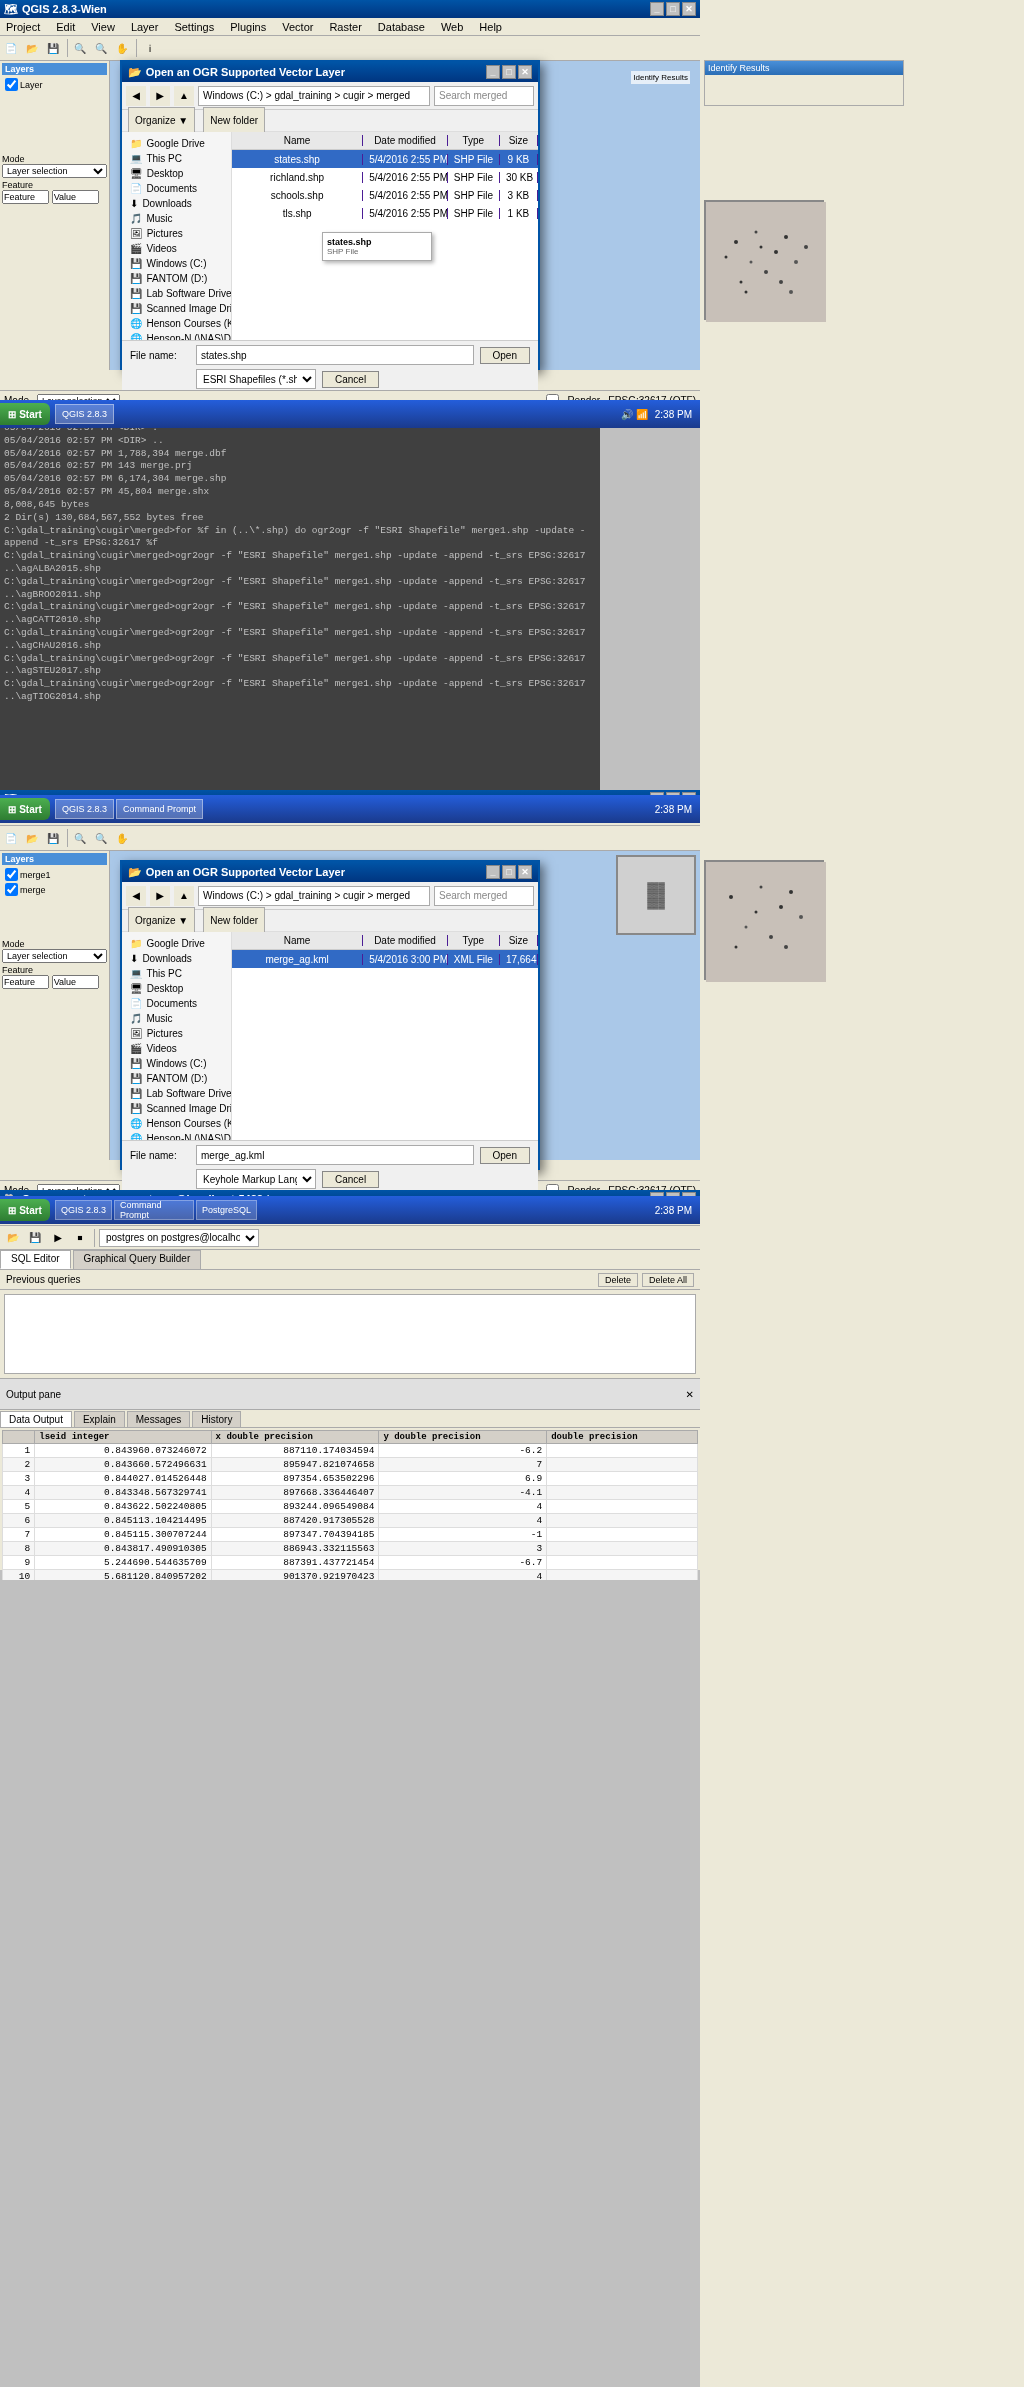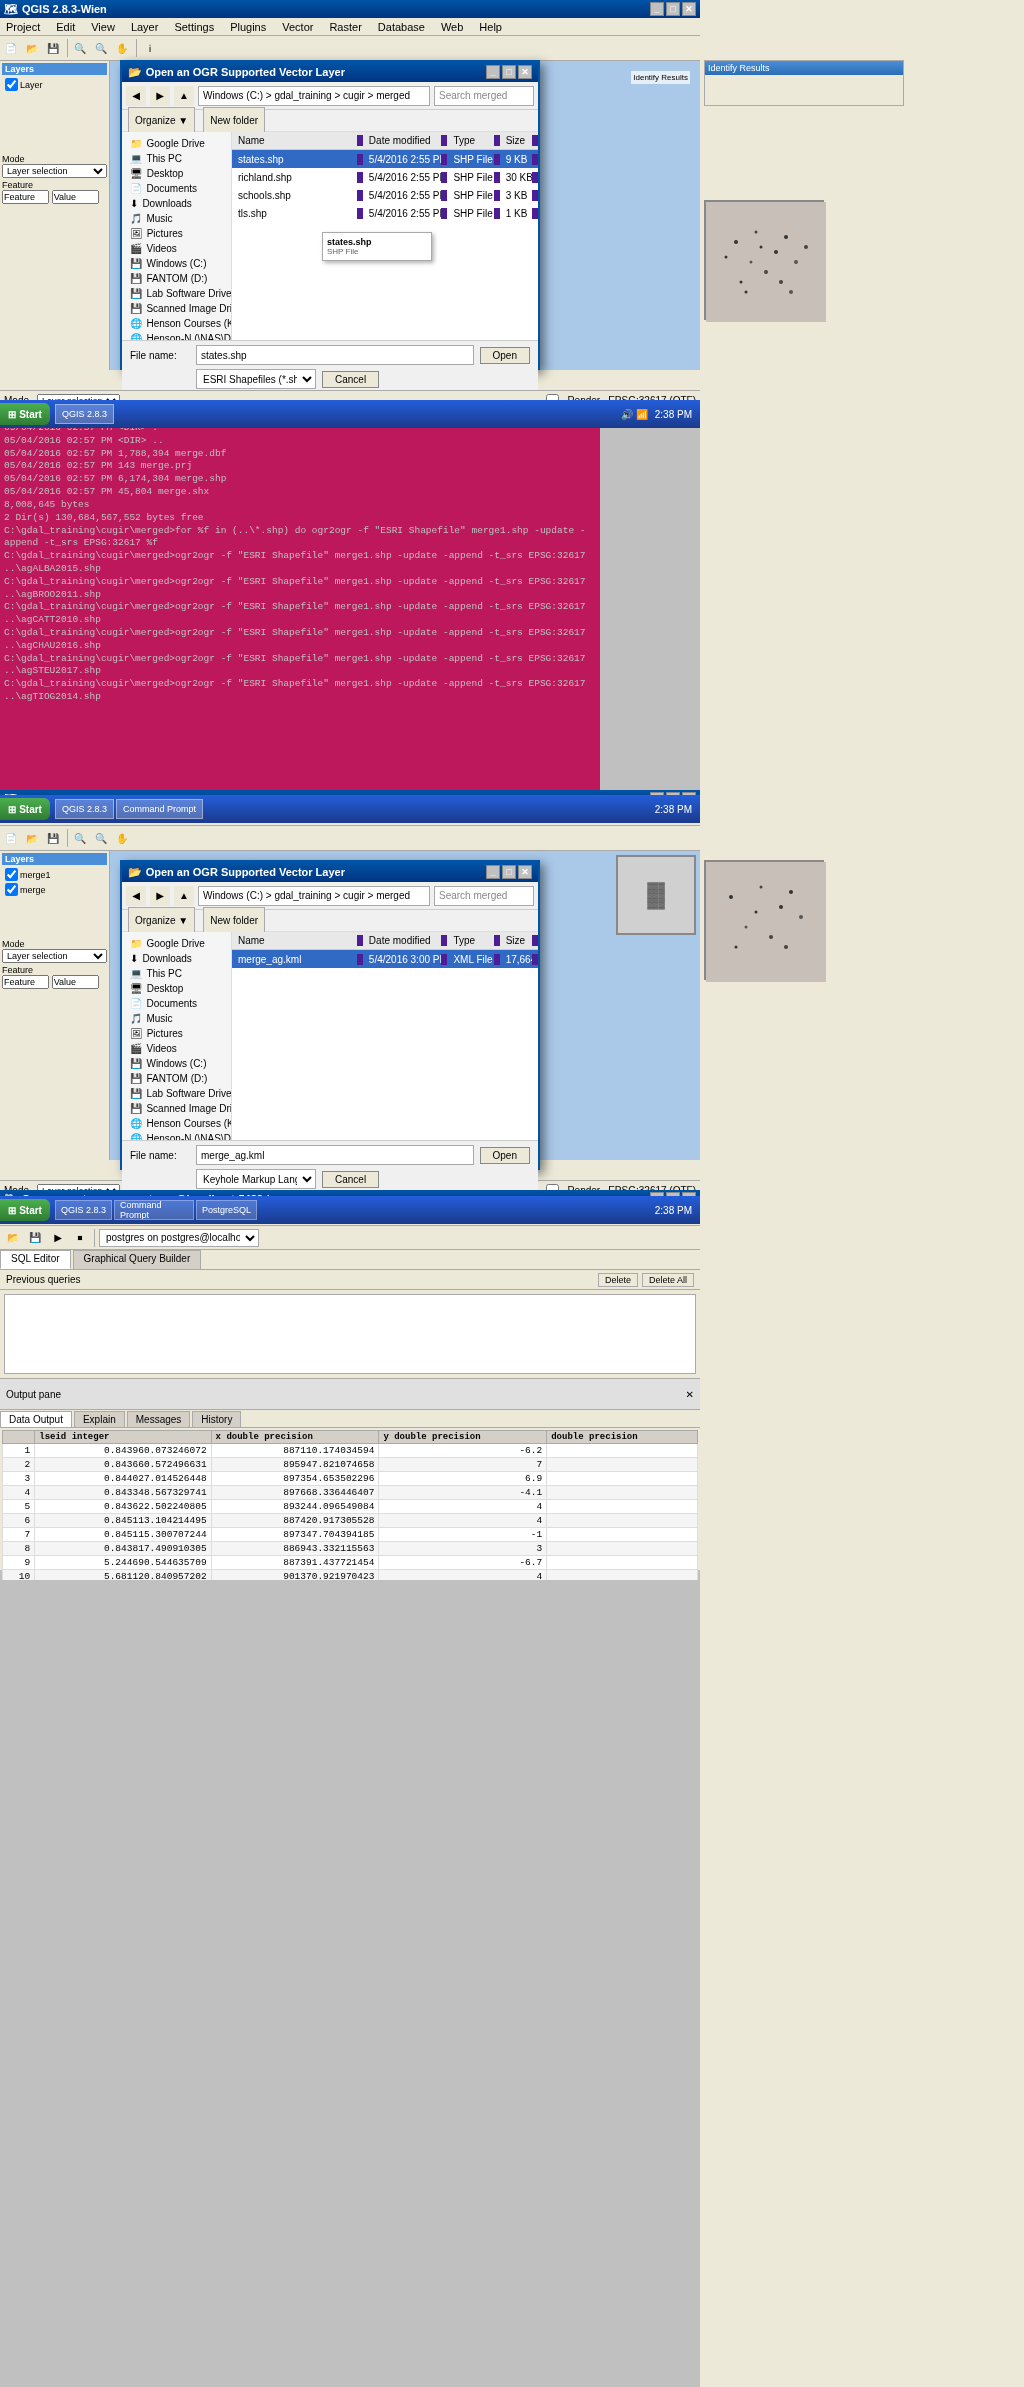--- a/index.html
+++ b/index.html
@@ -195,23 +195,24 @@
     }
     .files-header {
       display: flex;
       background: #e8e8e8;
       border-bottom: 1px solid #ccc;
       height: 18px;
       align-items: center;
     }
     .file-col {
       padding: 0 6px;
-      border-right: 6px solid #4c1d95;
+      border-right: 1px solid #4c1d95;
       overflow: hidden;
       white-space: nowrap;
+      text-align: center;
     }
     .file-col.name { width: 140px; }
     .file-col.date { width: 90px; }
     .file-col.type { width: 55px; }
     .file-col.size { width: 40px; }
     .file-row {
       display: flex;
       align-items: center;
       height: 18px;
       cursor: pointer;
@@ -288,21 +289,21 @@
     .cmd-titlebar {
       background: linear-gradient(to bottom, #0054a6, #003580);
       color: white;
       height: 18px;
       display: flex;
       align-items: center;
       padding: 0 4px;
       font-size: 11px;
     }
     .cmd-body {
-      background: #be185d;
+      background: #404040;
       color: #c0c0c0;
       font-family: 'Courier New', monospace;
       font-size: 9.5px;
       padding: 4px;
       height: calc(100% - 18px);
       overflow: hidden;
       line-height: 1.35;
     }
 
     

